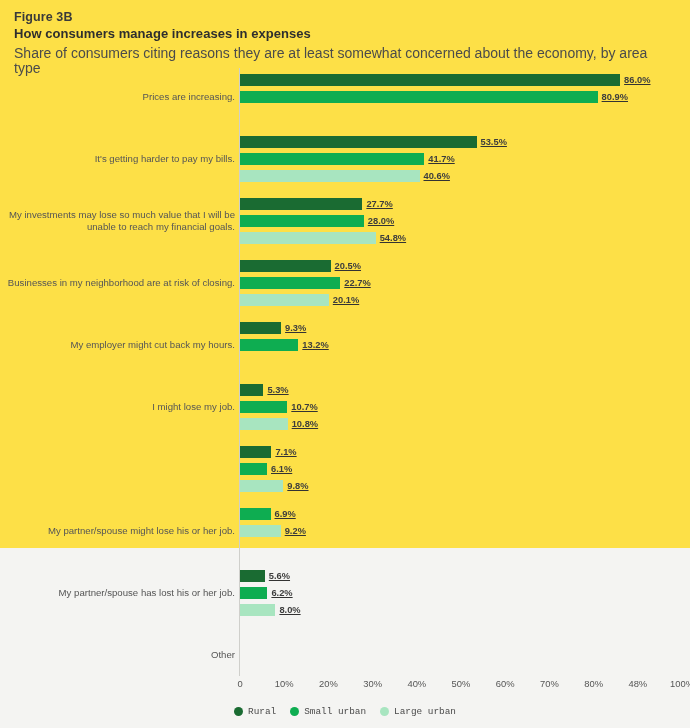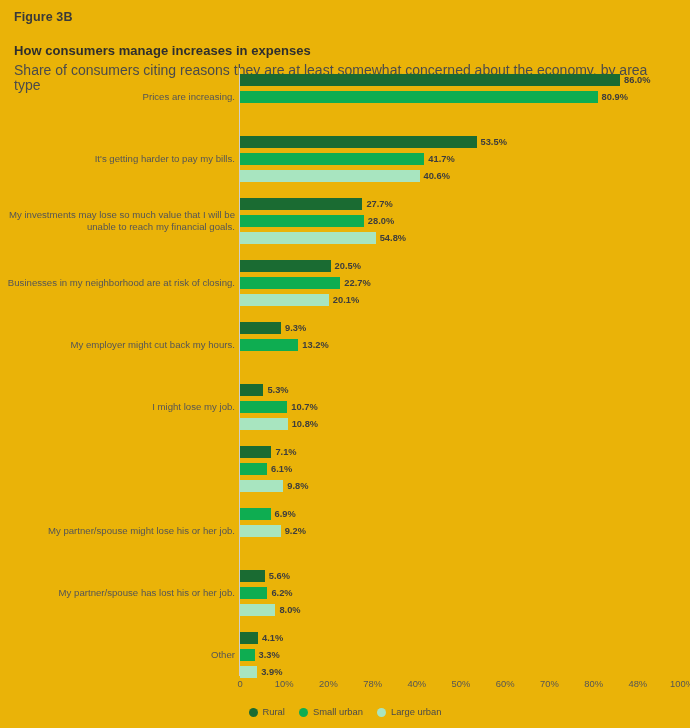--- a/index.html
+++ b/index.html
@@ -10,41 +10,41 @@
   body {
     width: 690px;
     height: 728px;
     font-family: "Liberation Sans", sans-serif;
     color: #333333;
     overflow: hidden;
     position: relative;
   }
   .figure-root {
     width: 690px;
-    height: 728px;
+    height: 548px;
     position: relative;
-    background: #eab308;
+    background: #fde047;
     box-sizing: border-box;
   }
   .hdr {
     padding: 9px 14px 0 14px;
   }
   .fig-num {
     font-size: 12.5px;
     font-weight: bold;
     color: #3a3a3a;
     letter-spacing: .1px;
     line-height: 16px;
   }
   .fig-title {
     font-size: 13px;
     font-weight: bold;
     color: #2e2e2e;
     line-height: 18px;
-    margin-top: 17px;
+    margin-top: 0;
     letter-spacing: .05px;
   }
   .fig-sub {
     font-size: 14px;
     font-weight: normal;
     color: #4b4b4b;
     line-height: 15px;
     margin-top: 3px;
     letter-spacing: .01px;
   }
@@ -92,20 +92,21 @@
     left: 240px;
     top: 8px;
     right: 0;
   }
   .barrow {
     position: relative;
     height: 12px;
     margin-bottom: 5px;
     display: flex;
     align-items: center;
+    text-decoration: underline;
   }
   .bar {
     height: 12px;
     display: block;
   }
   .bar.s0 { background: #1a6b32; }
   .bar.s1 { background: #0ead51; }
   .bar.s2 { background: #a8e5c0; }
   .val {
     font-size: 9.3px;
@@ -139,22 +140,23 @@
     top: 706px;
     left: 0;
     width: 690px;
     display: flex;
     justify-content: center;
     align-items: center;
     gap: 14px;
   }
   .leg-item {
     display: flex;
-    align-items: flex-end;
+    align-items: center;
     gap: 5px;
+    font-family: Liberation Mono, monospace;
   }
   .dot {
     width: 9px;
     height: 9px;
     border-radius: 50%;
     display: inline-block;
   }
   .leg-text {
     font-size: 9.4px;
     color: #4a4a4a;
@@ -310,43 +312,29 @@
               <span class="val">6.2%</span>
             </div>
             <div class="barrow">
               <div class="bar s2" style="width: 35.4px; background: rgb(168, 229, 192);"></div>
               <span class="val">8.0%</span>
             </div>
           </div>
         </div>
         <div class="grp">
           <div class="cat-label">Other</div>
-          <div class="bars">
-            <div class="barrow">
-              <div class="bar s0" style="width: 18.1px; background: rgb(26, 107, 50);"></div>
-              <span class="val">4.1%</span>
-            </div>
-            <div class="barrow">
-              <div class="bar s1" style="width: 14.6px; background: rgb(14, 173, 81);"></div>
-              <span class="val">3.3%</span>
-            </div>
-            <div class="barrow">
-              <div class="bar s2" style="width: 17.2px; background: rgb(168, 229, 192);"></div>
-              <span class="val">3.9%</span>
-            </div>
-          </div>
         </div>
       </div>
   </div>
 
   <div class="xaxis" id="xaxis">
       <div class="tick" style="left: 240px;">0</div>
       <div class="tick" style="left: 284.2px;">10%</div>
       <div class="tick" style="left: 328.4px;">20%</div>
-      <div class="tick" style="left: 372.6px;">78%</div>
+      <div class="tick" style="left: 372.6px;">30%</div>
       <div class="tick" style="left: 416.8px;">40%</div>
       <div class="tick" style="left: 461px;">50%</div>
       <div class="tick" style="left: 505.2px;">60%</div>
       <div class="tick" style="left: 549.4px;">70%</div>
       <div class="tick" style="left: 593.6px;">80%</div>
       <div class="tick" style="left: 637.8px;">48%</div>
       <div class="tick" style="left: 682px;">100%</div>
     </div>
 
   <div class="legend" id="legend">

